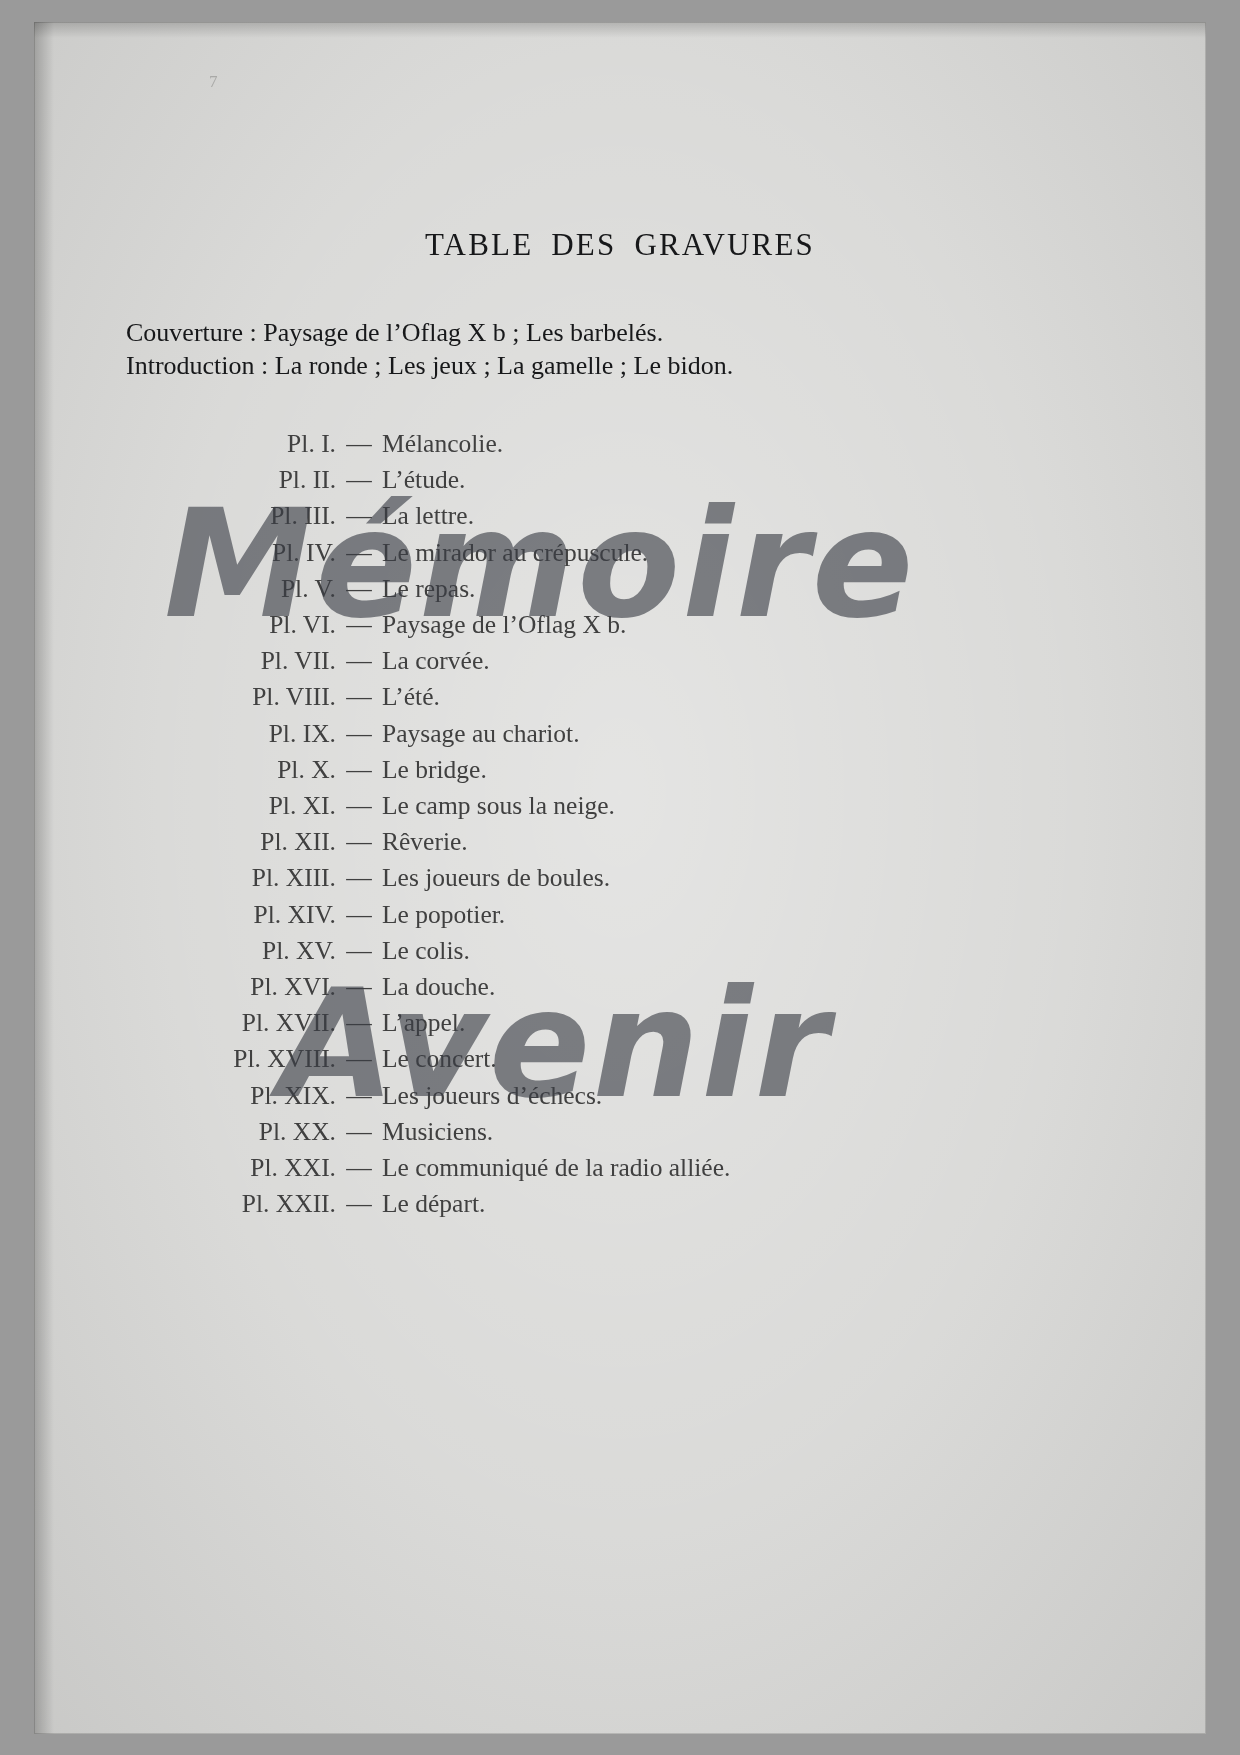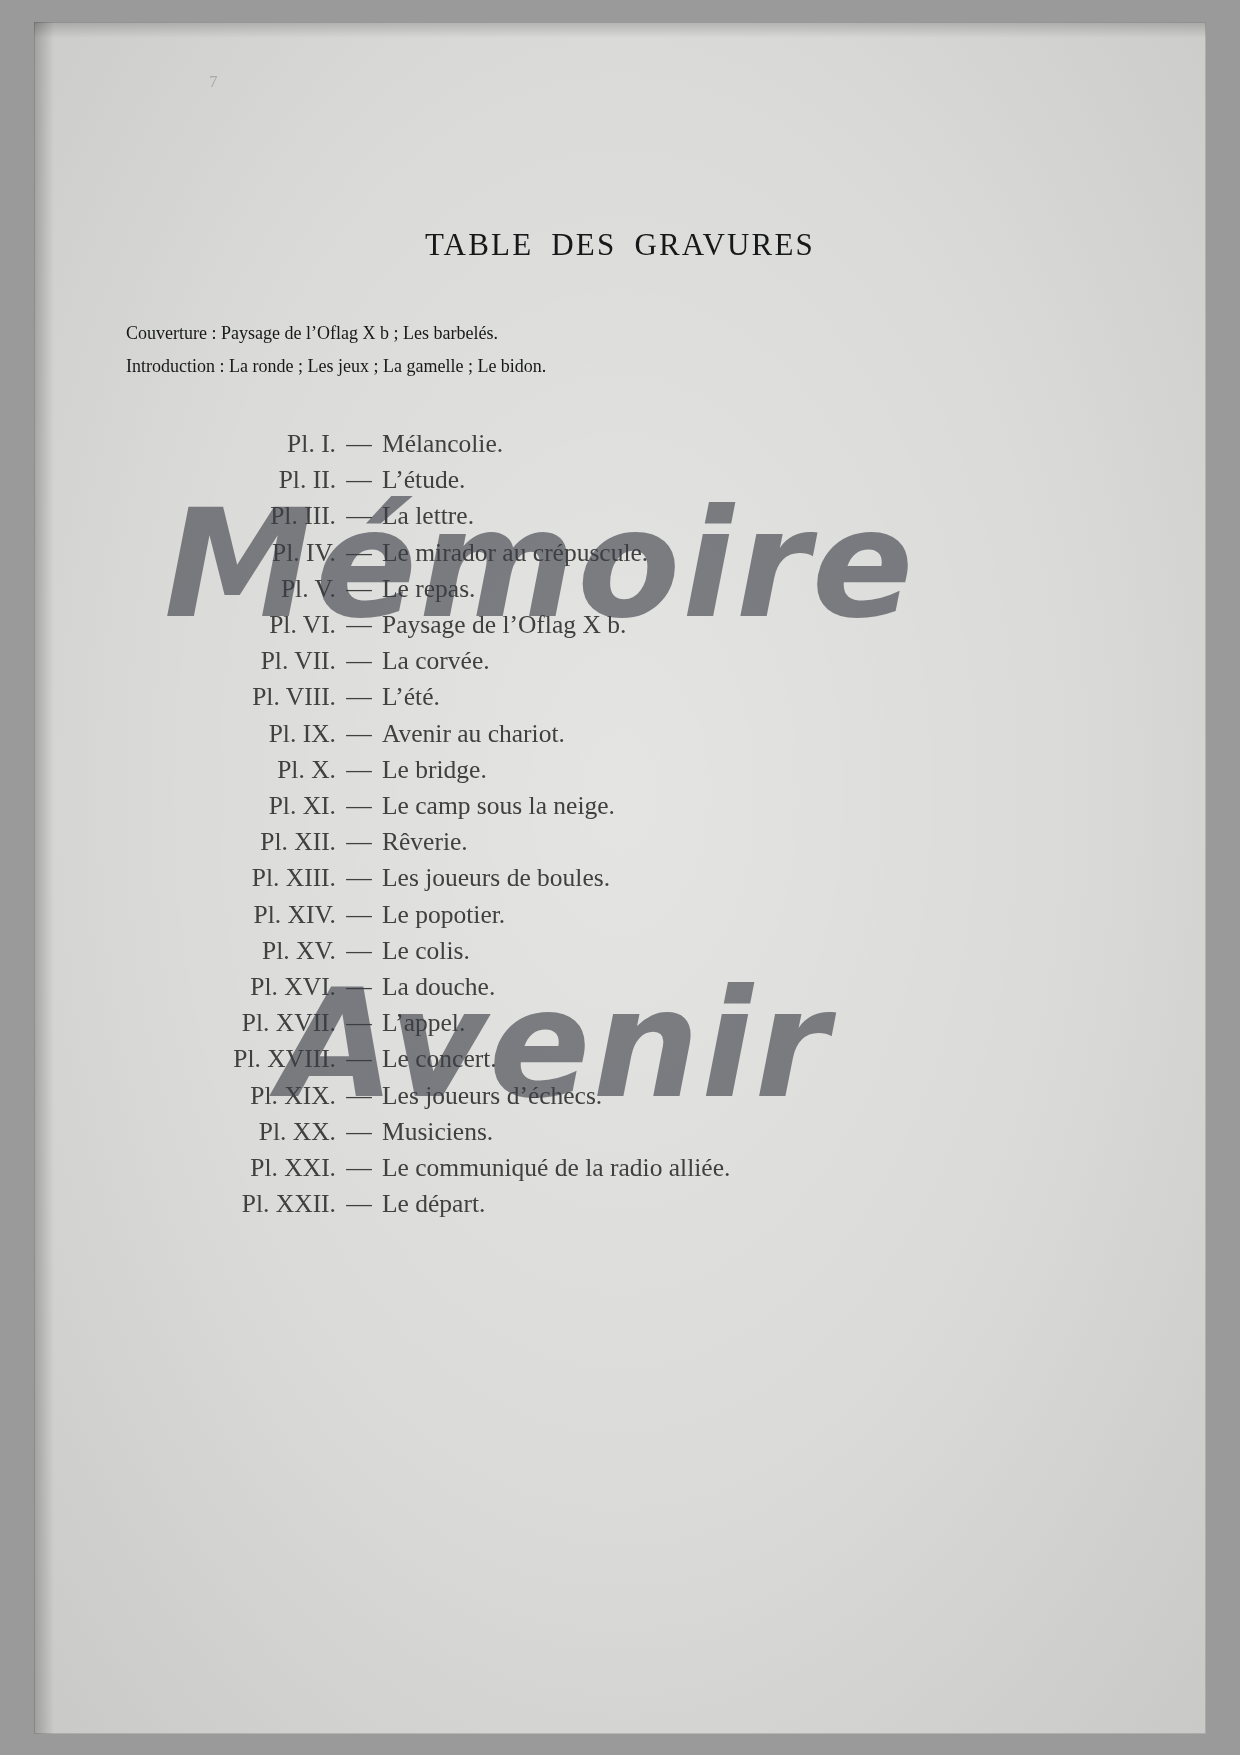--- a/index.html
+++ b/index.html
@@ -91,21 +91,21 @@
     font-family: "Liberation Serif", serif;
     word-spacing: 8px;
   }
 
   .preamble {
     position: absolute;
     left: 92px;
     top: 295px;
     width: 1000px;
     color: #17181a;
-    font-size: 18px;
+    font-size: 26px;
     line-height: 32.5px;
     font-family: "Liberation Serif", serif;
   }
   .preamble div {
     white-space: nowrap;
   }
 
   .plates {
     position: absolute;
     left: 92px;
@@ -227,21 +227,21 @@
         <span class="plate-title">La corvée.</span>
       </div>
       <div class="plate-row">
         <span class="plate-num">Pl. VIII.</span>
         <span class="plate-dash">—</span>
         <span class="plate-title">L’été.</span>
       </div>
       <div class="plate-row">
         <span class="plate-num">Pl. IX.</span>
         <span class="plate-dash">—</span>
-        <span class="plate-title">Avenir au chariot.</span>
+        <span class="plate-title">Paysage au chariot.</span>
       </div>
       <div class="plate-row">
         <span class="plate-num">Pl. X.</span>
         <span class="plate-dash">—</span>
         <span class="plate-title">Le bridge.</span>
       </div>
       <div class="plate-row">
         <span class="plate-num">Pl. XI.</span>
         <span class="plate-dash">—</span>
         <span class="plate-title">Le camp sous la neige.</span>

